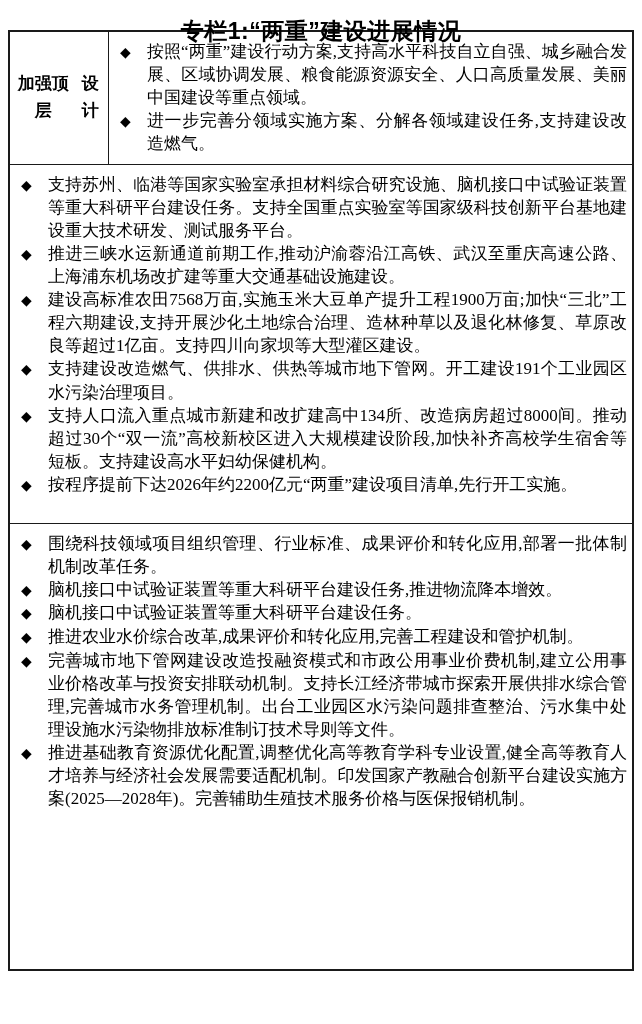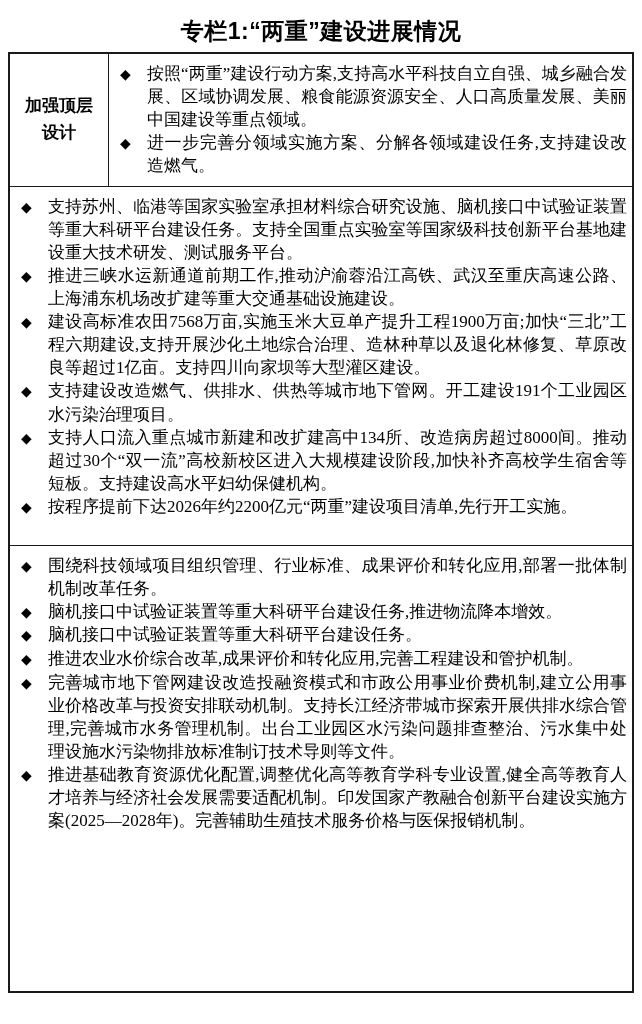--- a/index.html
+++ b/index.html
@@ -12,21 +12,21 @@
     height: 1024px;
     background: #ffffff;
     color: #000000;
     font-family: "Liberation Serif", serif;
     overflow: hidden;
     box-sizing: border-box;
   }
   .doc-title {
     margin: 0;
     padding-top: 16px;
-    height: 52px;
+    height: 30px;
     text-align: center;
     font-family: "Liberation Sans", sans-serif;
     font-weight: bold;
     font-size: 23px;
     letter-spacing: 0.5px;
     box-sizing: border-box;
   }
   .progress-table {
     margin: 0 8px;
     border: 2px solid #1a1a1a;
@@ -36,21 +36,21 @@
     border-top: 1px solid #1a1a1a;
   }
   .t-row:first-child {
     border-top: none;
   }
   .label-cell {
     flex: 0 0 99px;
     width: 99px;
     border-right: 1px solid #1a1a1a;
     display: flex;
-    flex-direction: column;
+    flex-direction: row;
     align-items: center;
     justify-content: center;
     text-align: center;
     font-family: "Liberation Sans", sans-serif;
     font-weight: bold;
     font-size: 17px;
     line-height: 1.55;
     padding: 4px 2px;
     box-sizing: border-box;
   }

